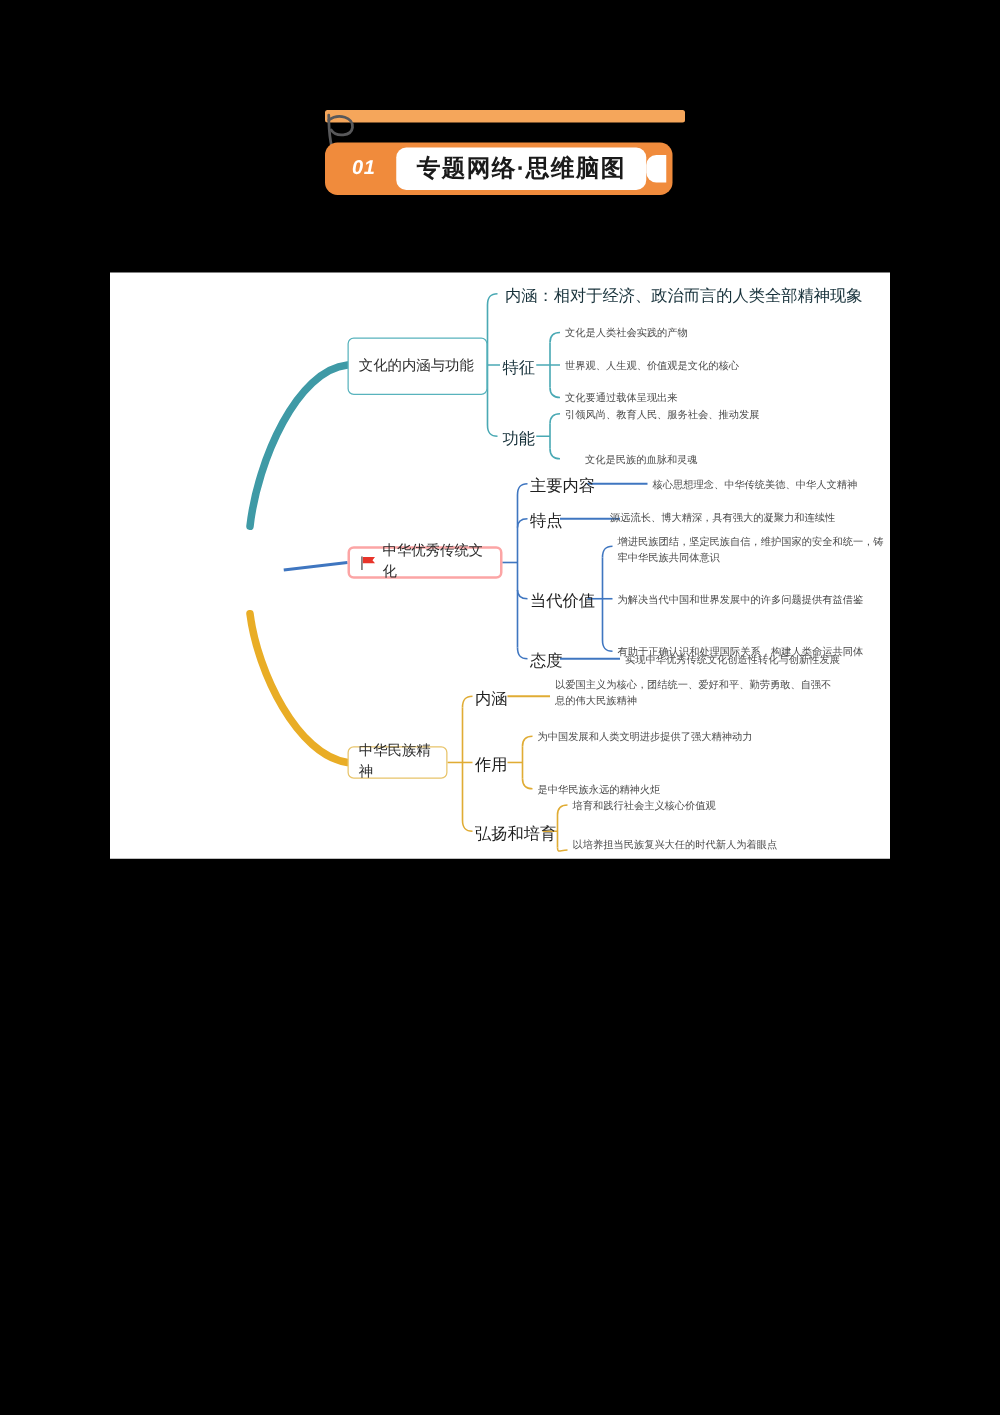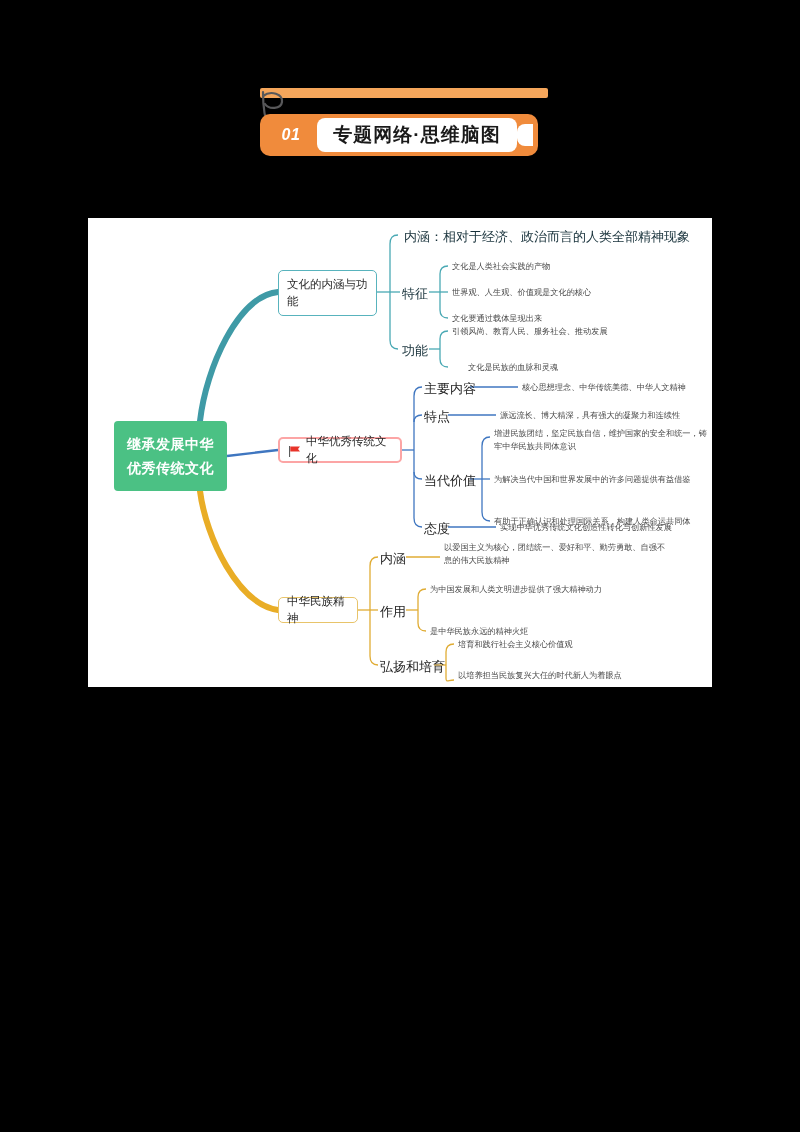--- a/index.html
+++ b/index.html
@@ -53,21 +53,21 @@
     letter-spacing:0.5px;
   }
 
   
   .bnode{
     position:absolute;background:#ffffff;border-radius:5px;
     display:flex;align-items:center;
     font-size:11.5px;color:#2b2b2b;line-height:1.45;
     box-sizing:border-box;padding:5px 8px;
   }
-  .bnode-1{left:190px;top:52px;width:99px;height:46px;border:1px solid #58b3bd;}
+  .bnode-1{left:190px;top:52px;width:112px;height:46px;border:1px solid #58b3bd;}
   .bnode-2{left:190px;top:219px;width:124px;height:26px;border:2px solid #fca5a5;}
   .bnode-3{left:190px;top:379px;width:80px;height:26px;border:1px solid #e8c46a;}
 
   .flag-icon{display:inline-block;width:13px;height:11px;margin-right:5px;position:relative;flex:0 0 auto;}
 
   
   .lbl{position:absolute;font-size:13px;color:#1f1f1f;white-space:nowrap;}
   .lbl-teal{color:#17313a;}
   
   .leaf{position:absolute;font-size:8.2px;color:#4a4a4a;line-height:1.55;}
@@ -155,24 +155,20 @@
       <path d="M330 379 L330 405" stroke="#e0ac34" stroke-width="1.3" fill="none"></path>
       <path d="M330 379 C330 374, 332 371, 338 371" stroke="#e0ac34" stroke-width="1.3" fill="none"></path>
       <path d="M330 405 C330 410, 332 413, 338 413" stroke="#e0ac34" stroke-width="1.3" fill="none"></path>
 
       <path d="M346 447 L358 447" stroke="#e0ac34" stroke-width="1.3" fill="none"></path>
       <path d="M358 434 L358 460" stroke="#e0ac34" stroke-width="1.3" fill="none"></path>
       <path d="M358 434 C358 429, 360 426, 366 426" stroke="#e0ac34" stroke-width="1.3" fill="none"></path>
       <path d="M358 460 C358 465, 360 462, 366 462" stroke="#e0ac34" stroke-width="1.3" fill="none"></path>
     </svg>
 
-    <div class="center-node">
-      <span>继承发展中华</span>
-      <span>优秀传统文化</span>
-    </div>
 
     <div class="bnode bnode-1">
       <span>文化的内涵与功能</span>
     </div>
 
     <div class="lbl lbl-teal" style="left:316px;top:10px;">内涵：相对于经济、政治而言的人类全部精神现象</div>
 
     <div class="lbl lbl-teal" style="left:314px;top:67px;">特征</div>
     <div class="leaf leaf-nw" style="left:364px;top:43px;">文化是人类社会实践的产物</div>
     <div class="leaf leaf-nw" style="left:364px;top:69px;">世界观、人生观、价值观是文化的核心</div>
@@ -189,21 +185,21 @@
           <path d="M2.3 0.6 L12 0.6 L10 3.1 L12 5.6 L2.3 5.6 Z" fill="#e8342a"></path>
         </svg>
       </span>
       <span>中华优秀传统文化</span>
     </div>
 
     <div class="lbl" style="left:336px;top:162px;">主要内容</div>
     <div class="leaf leaf-nw" style="left:434px;top:164px;">核心思想理念、中华传统美德、中华人文精神</div>
 
     <div class="lbl" style="left:336px;top:190px;">特点</div>
-    <div class="leaf leaf-nw" style="left:412px;top:192px;font-family:Liberation Mono, monospace;">源远流长、博大精深，具有强大的凝聚力和连续性</div>
+    <div class="leaf leaf-nw" style="left:400px;top:192px;font-family:Liberation Mono, monospace;">源远流长、博大精深，具有强大的凝聚力和连续性</div>
 
     <div class="lbl" style="left:336px;top:254px;">当代价值</div>
     <div class="leaf leaf-wide" style="left:406px;top:210px;width:218px;">增进民族团结，坚定民族自信，维护国家的安全和统一，铸牢中华民族共同体意识</div>
     <div class="leaf leaf-nw" style="left:406px;top:256px;">为解决当代中国和世界发展中的许多问题提供有益借鉴</div>
     <div class="leaf leaf-nw" style="left:406px;top:298px;">有助于正确认识和处理国际关系，构建人类命运共同体</div>
 
     <div class="lbl" style="left:336px;top:302px;">态度</div>
     <div class="leaf leaf-nw" style="left:412px;top:304px;">实现中华优秀传统文化创造性转化与创新性发展</div>
 
     <div class="bnode bnode-3">

